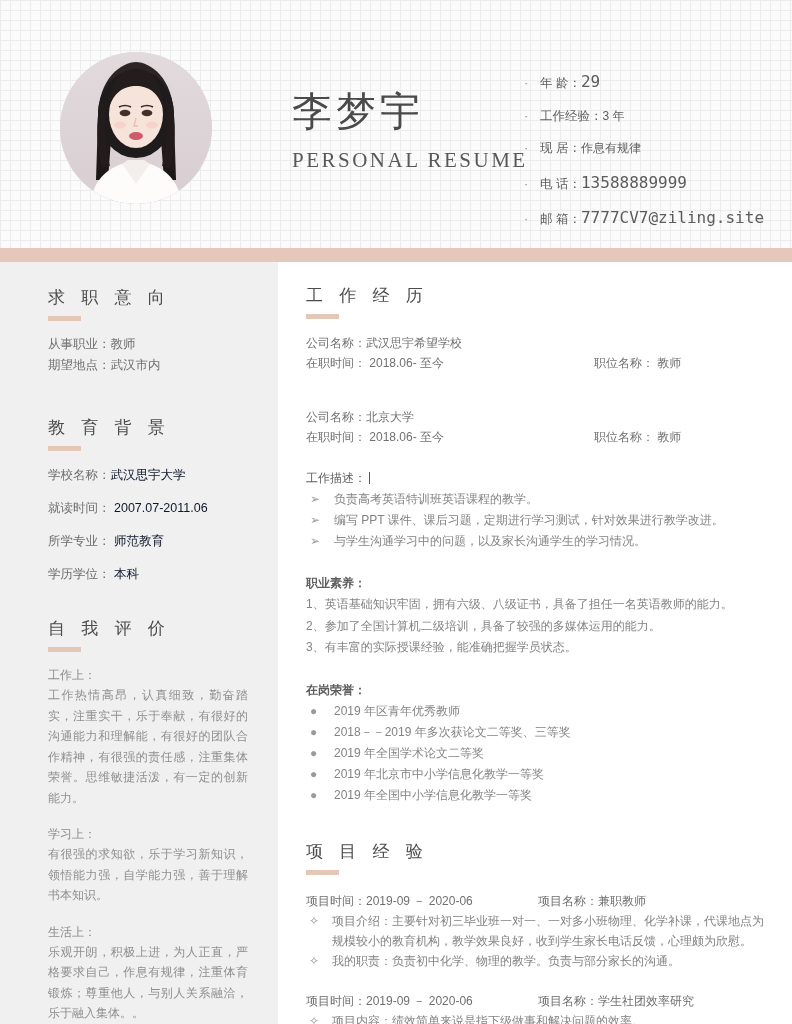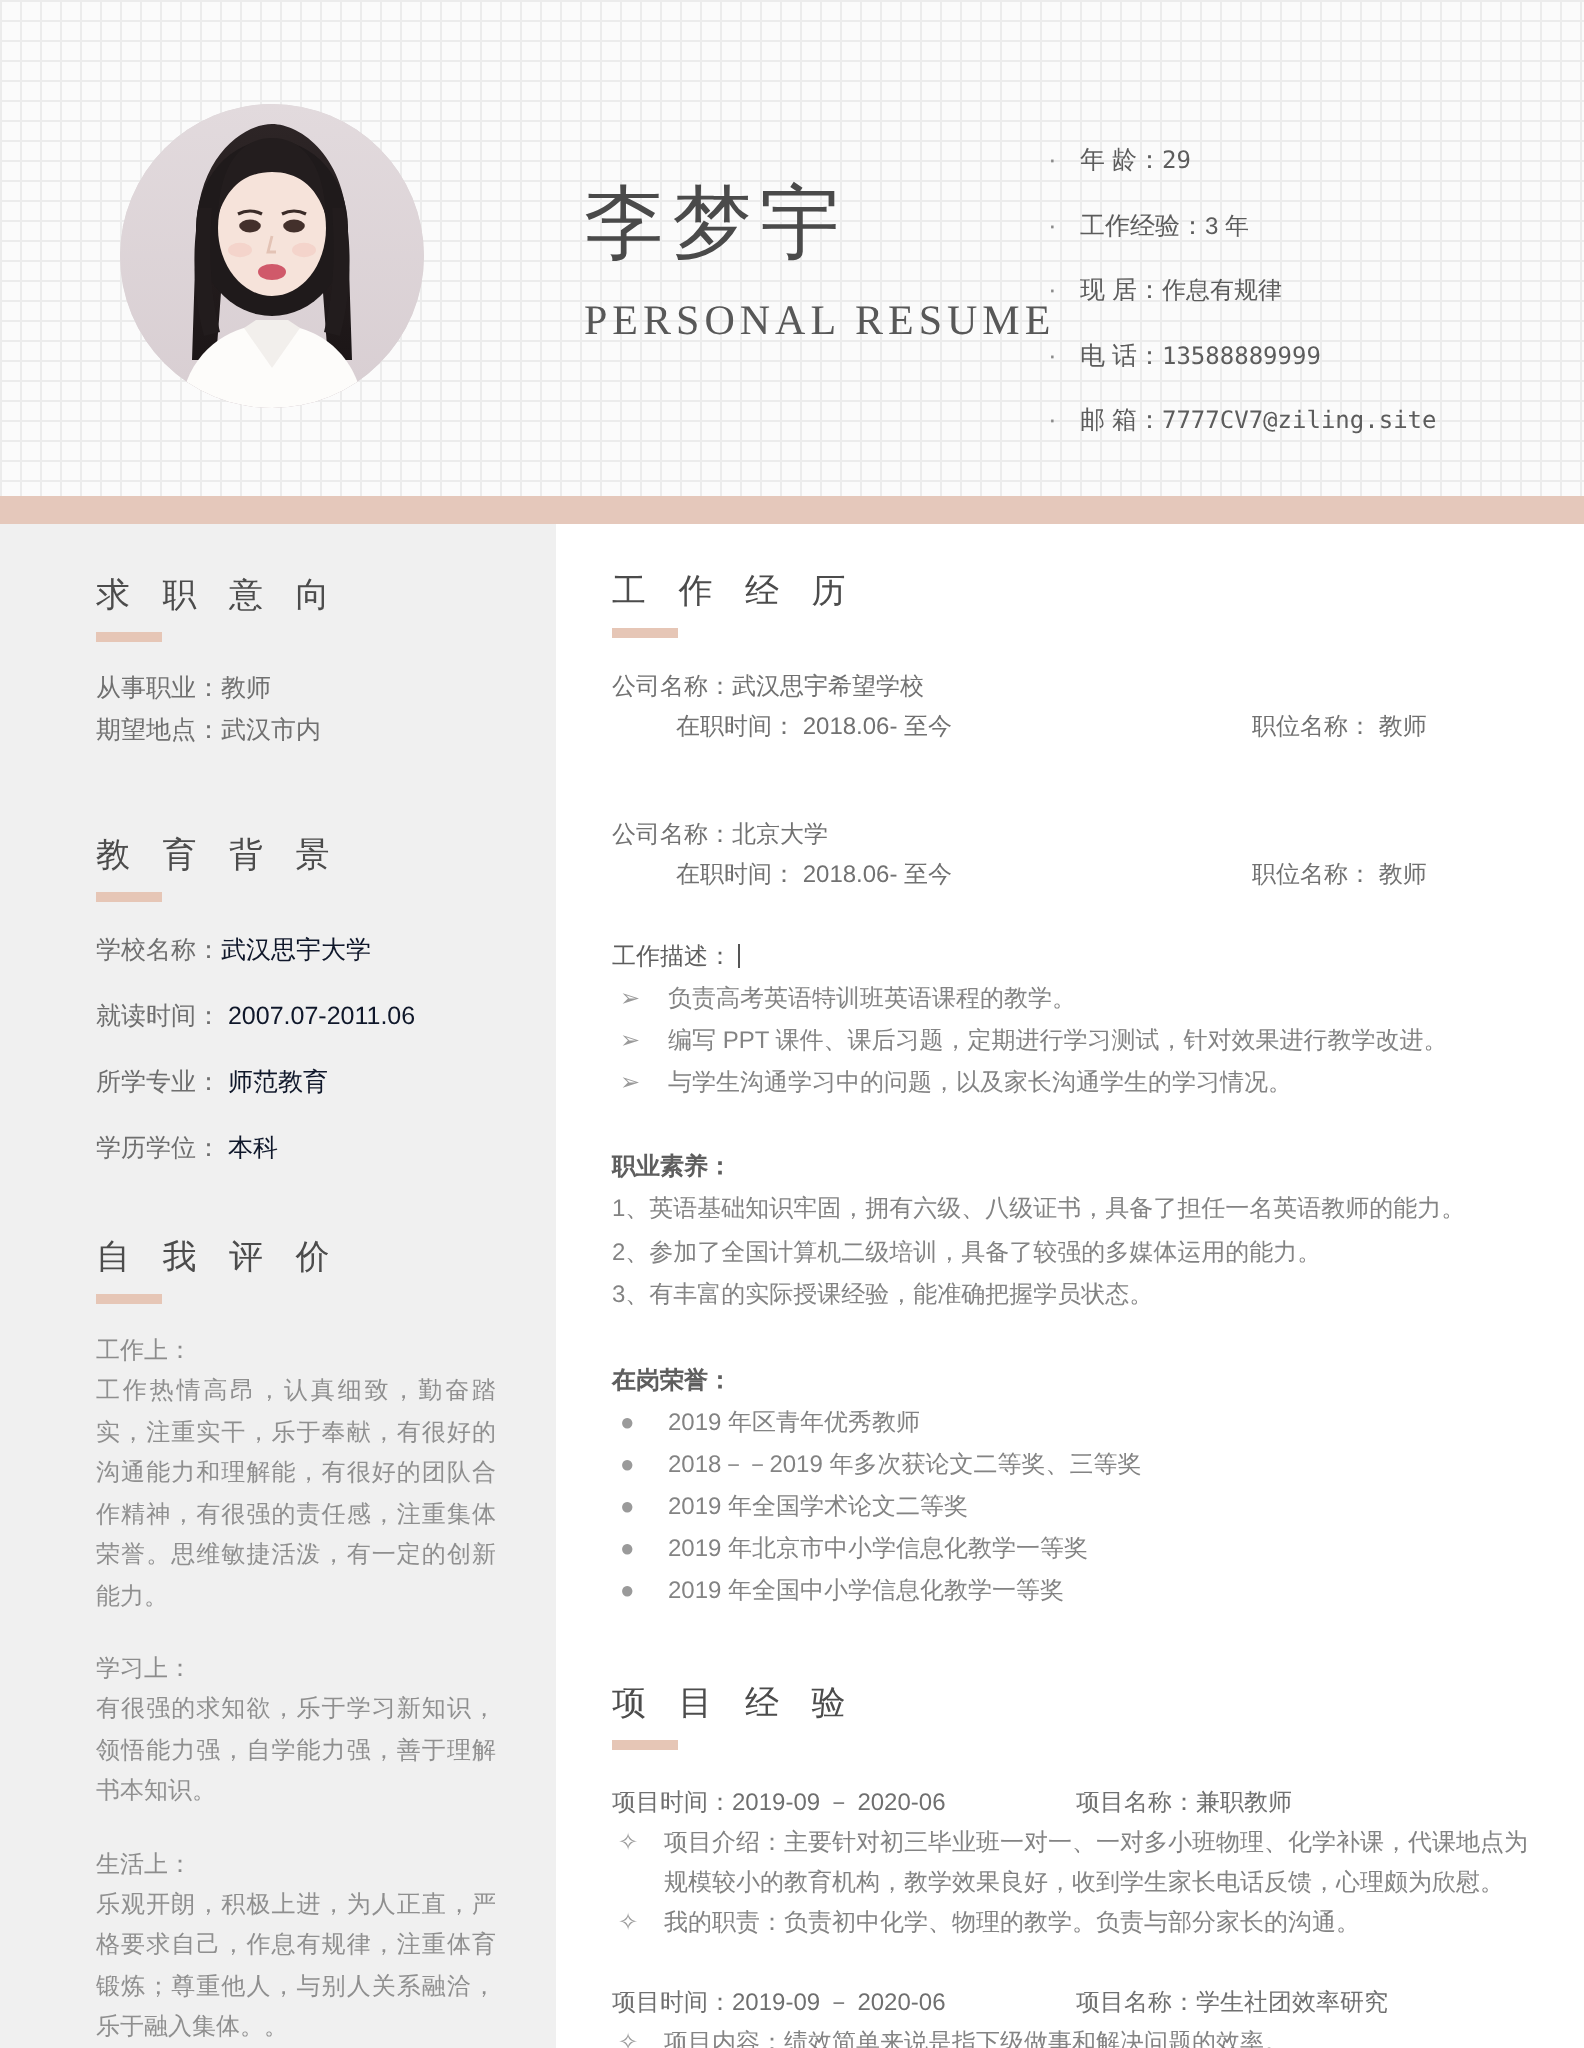--- a/index.html
+++ b/index.html
@@ -54,21 +54,21 @@
   .c-row { display:flex; align-items:baseline; margin-bottom:15.5px; }
   .c-dot {
     width:16px; color:#8a8a8a; font-size:13px; line-height:1;
     flex:0 0 16px;
   }
   .c-label { font-size:12.5px; color:#5c5c5c; white-space:pre;text-align:right; }
   .c-value {
     font-size:12px; color:#5c5c5c;
     font-family:"Liberation Sans","DejaVu Sans",sans-serif;
   }
-  .c-value.mono { font-family:"DejaVu Sans Mono","Liberation Mono",monospace; font-size:12px; }
+  .c-value.mono { font-family:"DejaVu Sans Mono","Liberation Mono",monospace; font-size:16px; }
 
   
   .divider { position:absolute; left:0; top:248px; width:792px; height:14px; background:#e5c8bb; }
 
   
   .body { position:absolute; left:0; top:262px; width:792px; height:762px;padding-left:36px; }
   .col-left {
     position:absolute; left:0; top:0; width:278px; height:762px;
     background:#f0f0f0;
     padding:24px 30px 0 48px;
@@ -101,21 +101,21 @@
   .eval-head { font-size:12px; color:#8c8c8c; line-height:20px; }
   .eval-body { font-size:12px; color:#8f8f8f; line-height:20.5px; text-align:justify; }
   .eval-gap { height:16px; }
   .r-gap-16 { height:16px; }
   .r-gap-20 { height:20px; }
   .r-gap-34 { height:34px; }
 
   .job { margin-top:14px; }
   .job-line { font-size:12px; color:#717171; line-height:20px; }
   .job-row { display:flex; font-size:12px; color:#717171; line-height:20px; }
-  .job-row .left { width:288px;margin-left:32px; }
+  .job-row .left { width:288px; }
   .job-row .right { flex:1; }
 
   .blk-head { font-size:12px; color:#5e5e5e; line-height:22px; font-weight:bold; }
   .blk-head.plain { font-weight:normal; }
   .caret { display:inline-block; width:1px; height:12px; background:#555; vertical-align:-2px; margin-left:3px; }
 
   .bullet-row { display:flex; font-size:12px; color:#838383; line-height:21px; }
   .bullet-row .bl { flex:0 0 28px; color:#9a9a9a; text-align:left; padding-left:4px; }
   .bullet-row .bt { flex:1; }
   .num-row { font-size:12px; color:#838383; line-height:21.5px; }

